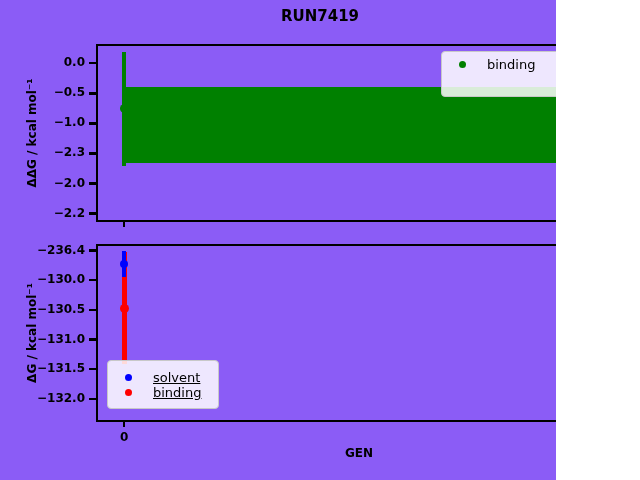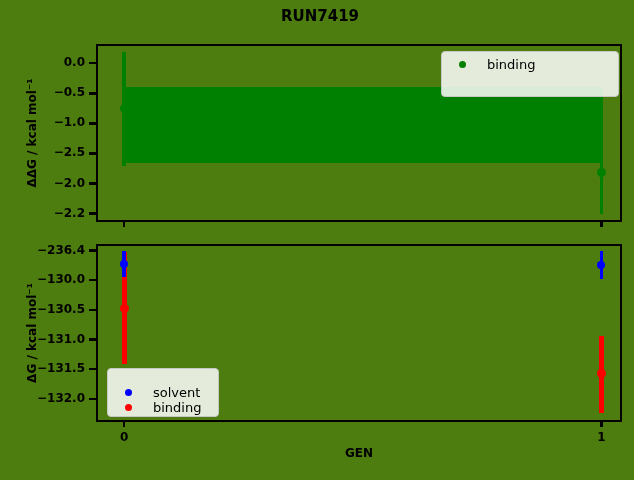--- a/index.html
+++ b/index.html
@@ -1,31 +1,31 @@
 <!DOCTYPE html>
 <html><head>
 <meta charset="utf-8">
 <style>
   html,body{margin:0;padding:0;background:#ffffff;}
-  .figure{position:relative;width:634px;height:480px;background:#4d7c0f;overflow:hidden;
+  .figure{position:relative;width:556px;height:480px;background:#8b5cf6;overflow:hidden;
           font-family:"DejaVu Sans",sans-serif;color:#000;}
   .title{position:absolute;left:0;top:7px;width:640px;text-align:center;
          font:bold 15px "DejaVu Sans",sans-serif;}
   .ylabel{position:absolute;left:-77px;width:220px;height:16px;text-align:center;
           font:bold 12px "DejaVu Sans",sans-serif;transform:rotate(-90deg);}
   #yl0{top:125px;}
   #yl1{top:325px;}
   .xlabel{position:absolute;left:96px;top:446px;width:526px;text-align:center;
           font:bold 12px "DejaVu Sans",sans-serif;}
   #chart-layer{position:absolute;left:0;top:0;width:640px;height:480px;}
   .legend{position:absolute;box-sizing:border-box;background:rgba(255,255,255,0.85);
           border:1px solid #c8c8c8;border-radius:4px;z-index:3;padding:3px 0;
           display:flex;flex-direction:column;}
   #legend-top{left:441px;top:51px;width:178px;height:46px;}
-  #legend-bottom{left:107px;top:368px;width:112px;height:49px;padding:16px 0;}
+  #legend-bottom{left:107px;top:360px;width:112px;height:49px;padding:9px 0;text-decoration:underline;}
   .lrow{display:flex;align-items:center;height:19px;}
   #legend-bottom .lrow{height:20px;}
   .lhandle{width:40px;display:flex;justify-content:center;align-items:center;flex:none;}
   .dot{width:7px;height:7px;border-radius:50%;}
   .dotline{width:33px;height:0;border-top:2.5px dotted #008000;}
   .llabel{font:13px "DejaVu Sans",sans-serif;color:#000;margin-left:5px;white-space:nowrap;text-align:right;}
 </style>
 </head>
 <body>
 
@@ -37,21 +37,21 @@
 
   <div id="chart-layer">
       <div style="position: absolute; left: 96px; top: 44px; width: 526px; height: 178px; border: 2px solid rgb(0, 0, 0); box-sizing: border-box;"></div>
       <div style="position: absolute; left: 89px; top: 61.9932px; width: 7px; height: 2.5px; background: rgb(0, 0, 0);"></div>
       <div style="position: absolute; left: 0px; top: 55.2432px; width: 85px; text-align: right; font: bold 12px &quot;DejaVu Sans&quot;, sans-serif;">0.0</div>
       <div style="position: absolute; left: 89px; top: 92.0608px; width: 7px; height: 2.5px; background: rgb(0, 0, 0);"></div>
       <div style="position: absolute; left: 0px; top: 85.3108px; width: 85px; text-align: right; font: bold 12px &quot;DejaVu Sans&quot;, sans-serif;">−0.5</div>
       <div style="position: absolute; left: 89px; top: 122.128px; width: 7px; height: 2.5px; background: rgb(0, 0, 0);"></div>
       <div style="position: absolute; left: 0px; top: 115.378px; width: 85px; text-align: right; font: bold 12px &quot;DejaVu Sans&quot;, sans-serif;">−1.0</div>
       <div style="position: absolute; left: 89px; top: 152.196px; width: 7px; height: 2.5px; background: rgb(0, 0, 0);"></div>
-      <div style="position: absolute; left: 0px; top: 145.446px; width: 85px; text-align: right; font: bold 12px &quot;DejaVu Sans&quot;, sans-serif;">−2.5</div>
+      <div style="position: absolute; left: 0px; top: 145.446px; width: 85px; text-align: right; font: bold 12px &quot;DejaVu Sans&quot;, sans-serif;">−2.3</div>
       <div style="position: absolute; left: 89px; top: 182.264px; width: 7px; height: 2.5px; background: rgb(0, 0, 0);"></div>
       <div style="position: absolute; left: 0px; top: 175.514px; width: 85px; text-align: right; font: bold 12px &quot;DejaVu Sans&quot;, sans-serif;">−2.0</div>
       <div style="position: absolute; left: 89px; top: 212.331px; width: 7px; height: 2.5px; background: rgb(0, 0, 0);"></div>
       <div style="position: absolute; left: 0px; top: 205.581px; width: 85px; text-align: right; font: bold 12px &quot;DejaVu Sans&quot;, sans-serif;">−2.2</div>
       <div style="position: absolute; left: 122.912px; top: 222px; width: 2.5px; height: 5px; background: rgb(0, 0, 0);"></div>
       <div style="position: absolute; left: 600.225px; top: 222px; width: 2.5px; height: 5px; background: rgb(0, 0, 0);"></div>
       <div style="position: absolute; left: 122.412px; top: 52.4189px; width: 3.5px; height: 113.655px; background: rgb(0, 128, 0);"></div>
       <div style="position: absolute; left: 119.662px; top: 104.446px; width: 9px; height: 9px; border-radius: 50%; background: rgb(0, 128, 0);"></div>
       <div style="position: absolute; left: 599.725px; top: 131.797px; width: 3.5px; height: 81.7838px; background: rgb(0, 128, 0);"></div>
       <div style="position: absolute; left: 596.975px; top: 168.189px; width: 9px; height: 9px; border-radius: 50%; background: rgb(0, 128, 0);"></div>

